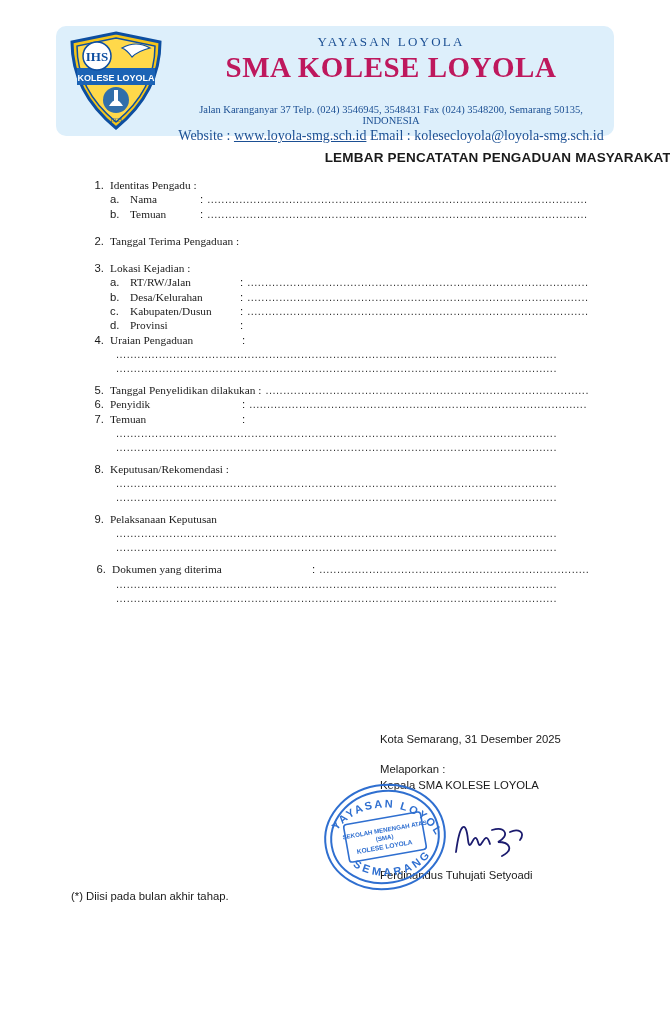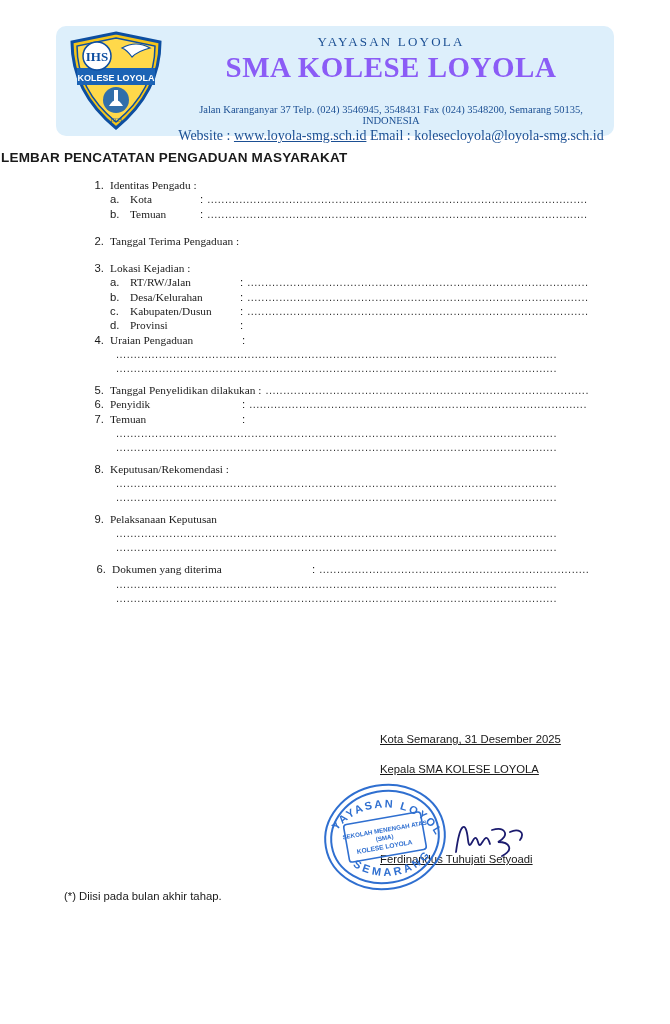--- a/index.html
+++ b/index.html
@@ -40,21 +40,21 @@
     font-size: 13px;
     letter-spacing: 2.2px;
     color: #1b4f93;
     font-family: "Liberation Serif", serif;
   }
   .lh-title {
     font-size: 29px;
     font-weight: bold;
     letter-spacing: 0.5px;
     margin-top: 1px;
-    color: #8b5cf6;
+    color: #be185d;
     font-family: "Liberation Serif", serif;
   }
   .lh-addr {
     font-size: 10.5px;
     margin-top: 20px;
     color: #1b4f93;
     font-family: "Liberation Serif", serif;
   }
   .lh-web {
     font-size: 14px;
@@ -72,21 +72,21 @@
     width: 104px;
     height: 102px;
   }
 
   
   .doc-title {
     position: absolute;
     top: 150px;
     left: 1px;
     width: 670px;
-    text-align: left;
+    text-align: right;
     font-size: 13.5px;
     font-weight: bold;
     letter-spacing: 0.2px;
   }
 
   
   .form {
     position: absolute;
     left: 88px;
     top: 180px;
@@ -136,21 +136,21 @@
   .gap-md { height: 13px; }
 
   
   .sig {
     position: absolute;
     left: 380px;
     top: 733px;
     width: 230px;
     font-size: 11.3px;
   }
-  .sig div { margin-bottom: 4px; text-decoration: underline; }
+  .sig div { margin-bottom: 4px; }
   .sig .place { margin-bottom: 18px; }
   .sig .name { margin-top: 78px; }
 
   
   .stamp {
     position: absolute;
     left: 318px;
     top: 778px;
     width: 135px;
     height: 118px;
@@ -160,21 +160,21 @@
     position: absolute;
     left: 452px;
     top: 812px;
     width: 80px;
     height: 60px;
     pointer-events: none;
   }
 
   .footnote {
     position: absolute;
-    left: 64px;
+    left: 71px;
     top: 890px;
     font-size: 11.3px;
   }
 </style>
 </head>
 <body>
 
 <div class="letterhead">
 
   <div class="logo-wrap">
@@ -211,21 +211,21 @@
 <div class="doc-title">LEMBAR PENCATATAN PENGADUAN MASYARAKAT</div>
 
 <div class="form">
 
   <div class="row">
     <span class="num">1.</span>
     <span class="lbl">Identitas Pengadu :</span>
   </div>
   <div class="row sub">
     <span class="alpha">a.</span>
-    <span class="lbl" style="width:70px">Kota</span>
+    <span class="lbl" style="width:70px">Nama</span>
     <span class="colon">:</span>
     <span class="dots">............................................................................................................................</span>
   </div>
   <div class="row sub">
     <span class="alpha">b.</span>
     <span class="lbl" style="width:70px">Temuan</span>
     <span class="colon">:</span>
     <span class="dots">............................................................................................................................</span>
   </div>
 
@@ -323,20 +323,21 @@
     <span class="lbl" style="width:200px">Dokumen yang diterima</span>
     <span class="colon">:</span>
     <span class="dots">......................................................................................................</span>
   </div>
   <div class="dotline" style="margin-left:28px">............................................................................................................................</div>
   <div class="dotline" style="margin-left:28px">............................................................................................................................</div>
 </div>
 
 <div class="sig">
   <div class="place">Kota Semarang, 31 Desember 2025</div>
+  <div>Melaporkan :</div>
   <div>Kepala SMA  KOLESE LOYOLA</div>
   <div class="name">Ferdinandus Tuhujati Setyoadi</div>
 </div>
 
 <div class="stamp">
   <svg viewBox="0 0 135 118" width="135" height="118" aria-hidden="true">
     <g transform="rotate(-10 67 59)" fill="none" stroke="#2f6fd0" stroke-width="2">
       <ellipse cx="67" cy="59" rx="60" ry="52"></ellipse>
       <ellipse cx="67" cy="59" rx="54" ry="46"></ellipse>
       <rect x="28" y="40" width="78" height="38" rx="3" stroke-width="1.6"></rect>

